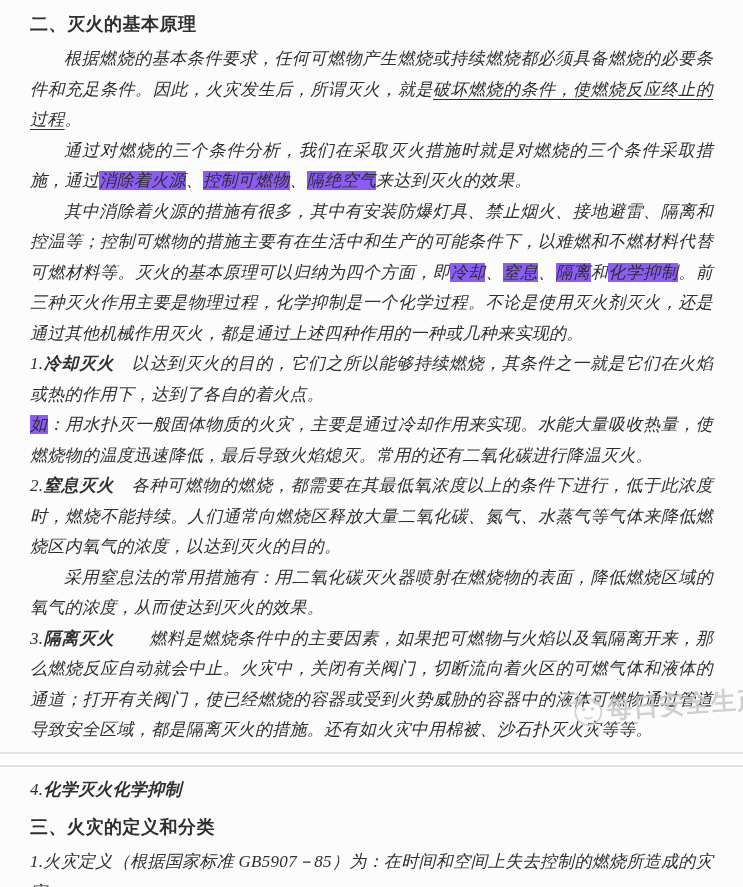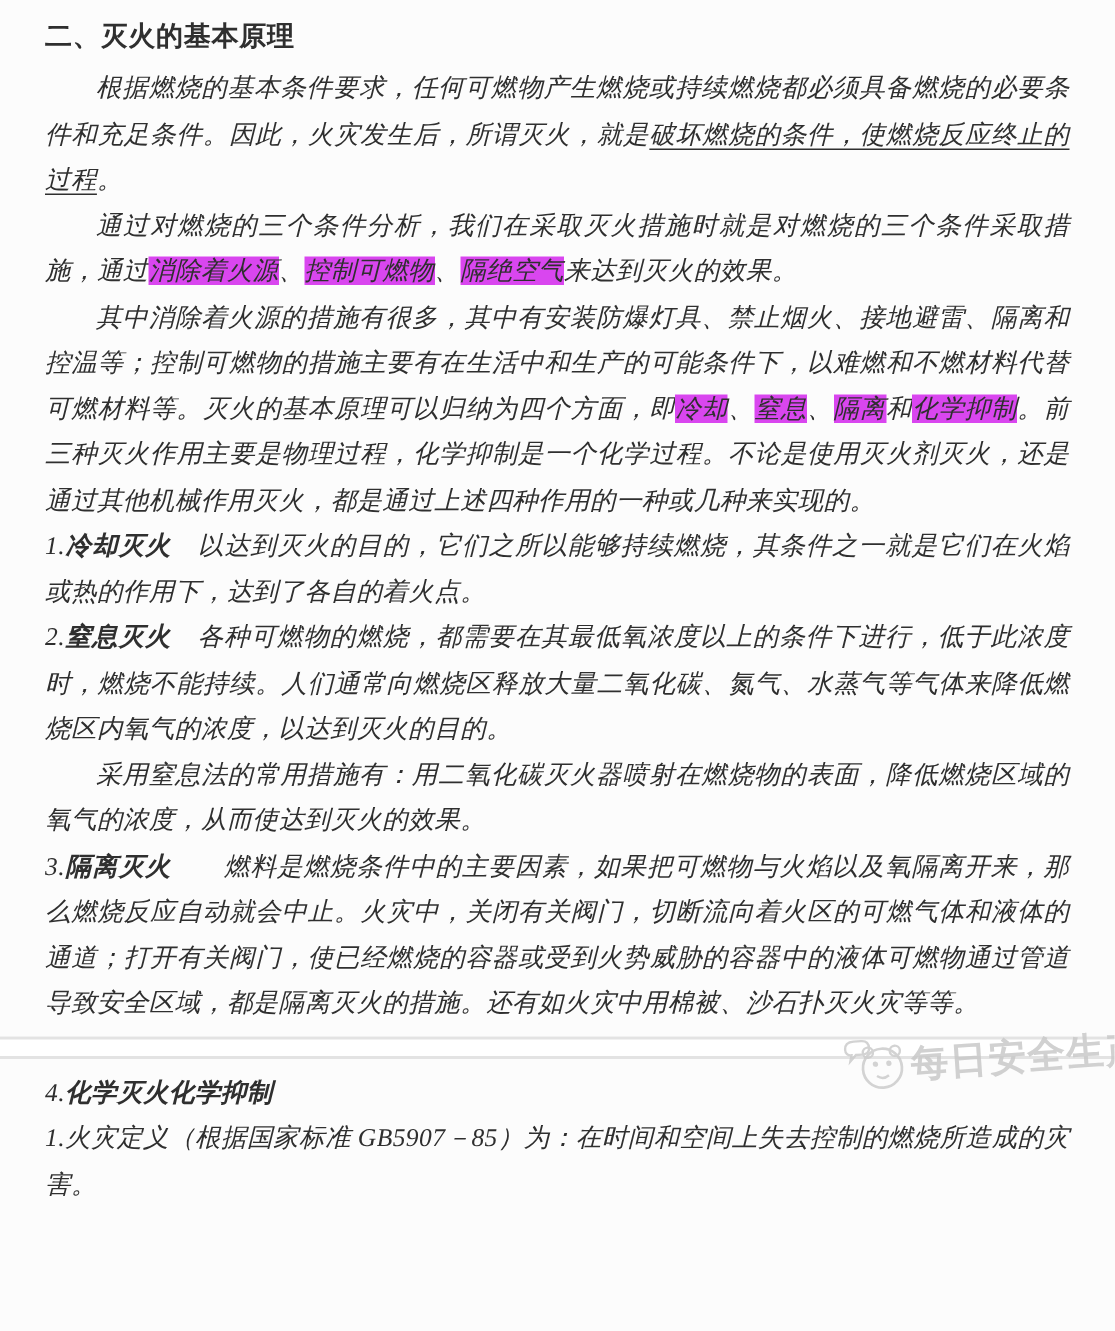--- a/index.html
+++ b/index.html
@@ -25,21 +25,21 @@
   p.para {
     font-size: 17px;
     line-height: 30.5px;
     margin: 0;
     text-align: justify;
     letter-spacing: 0.3px;
     font-style: italic;
   }
   p.para.indent { text-indent: 2em; }
   .b  { font-weight: 700; }
-  .hl { background: #d946ef; }
+  .hl { background: #8b5cf6; }
   .ul { text-decoration: underline; text-underline-offset: 4px; text-decoration-thickness: 1px; }
   .separator {
     height: 11px;
     margin: 6px -30px 8px -30px;
     border-top: 2px solid #e3e3e3;
     border-bottom: 2px solid #e3e3e3;
     background: #ffffff;
   }
   .watermark {
     position: absolute;
@@ -64,25 +64,27 @@
 </style>
 </head>
 <body>
 
 <main id="doc-content">
     <h2 class="section-heading">二、灭火的基本原理</h2>
     <p class="para indent"><span>根据燃烧的基本条件要求，任何可燃物产生燃烧或持续燃烧都必须具备燃烧的必要条件和充足条件。因此，火灾发生后，所谓灭火，就是</span><span class="ul">破坏燃烧的条件，使燃烧反应终止的过程</span><span>。</span></p>
     <p class="para indent"><span>通过对燃烧的三个条件分析，我们在采取灭火措施时就是对燃烧的三个条件采取措施，通过</span><span class="hl">消除着火源</span><span>、</span><span class="hl">控制可燃物</span><span>、</span><span class="hl">隔绝空气</span><span>来达到灭火的效果。</span></p>
     <p class="para indent"><span>其中消除着火源的措施有很多，其中有安装防爆灯具、禁止烟火、接地避雷、隔离和控温等；控制可燃物的措施主要有在生活中和生产的可能条件下，以难燃和不燃材料代替可燃材料等。灭火的基本原理可以归纳为四个方面，即</span><span class="hl">冷却</span><span>、</span><span class="hl">窒息</span><span>、</span><span class="hl">隔离</span><span>和</span><span class="hl">化学抑制</span><span>。前三种灭火作用主要是物理过程，化学抑制是一个化学过程。不论是使用灭火剂灭火，还是通过其他机械作用灭火，都是通过上述四种作用的一种或几种来实现的。</span></p>
     <p class="para"><span>1.</span><span class="b">冷却灭火</span><span>　以达到灭火的目的，它们之所以能够持续燃烧，其条件之一就是它们在火焰或热的作用下，达到了各自的着火点。</span></p>
+    <p class="para"><span class="hl">如</span><span>：用水扑灭一般固体物质的火灾，主要是通过冷却作用来实现。水能大量吸收热量，使燃烧物的温度迅速降低，最后导致火焰熄灭。常用的还有二氧化碳进行降温灭火。</span></p>
     <p class="para"><span>2.</span><span class="b">窒息灭火</span><span>　各种可燃物的燃烧，都需要在其最低氧浓度以上的条件下进行，低于此浓度时，燃烧不能持续。人们通常向燃烧区释放大量二氧化碳、氮气、水蒸气等气体来降低燃烧区内氧气的浓度，以达到灭火的目的。</span></p>
     <p class="para indent"><span>采用窒息法的常用措施有：用二氧化碳灭火器喷射在燃烧物的表面，降低燃烧区域的氧气的浓度，从而使达到灭火的效果。</span></p>
     <p class="para"><span>3.</span><span class="b">隔离灭火</span><span>　　燃料是燃烧条件中的主要因素，如果把可燃物与火焰以及氧隔离开来，那么燃烧反应自动就会中止。火灾中，关闭有关阀门，切断流向着火区的可燃气体和液体的通道；打开有关阀门，使已经燃烧的容器或受到火势威胁的容器中的液体可燃物通过管道导致安全区域，都是隔离灭火的措施。还有如火灾中用棉被、沙石扑灭火灾等等。</span></p>
     <div class="separator"></div>
     <p class="para"><span>4.</span><span class="b">化学灭火化学抑制</span></p>
+    <h2 class="section-heading">三、火灾的定义和分类</h2>
     <p class="para"><span>1.火灾定义（根据国家标准 GB5907－85）为：在时间和空间上失去控制的燃烧所造成的灾害。</span></p>
   </main>
 
 <div class="watermark">
   <span>
     <svg width="46" height="44" viewBox="0 0 46 44" fill="none" xmlns="http://www.w3.org/2000/svg">
 
       <path d="M4 10 Q4 5 10 5 L15 5 Q20 5 20 10 Q20 14 15 14 L11 14 L7 18 L8 14 Q4 14 4 10 Z" stroke="#cccccc" stroke-width="1.6" fill="none"></path>
 
       <circle cx="28" cy="24" r="13" stroke="#cccccc" stroke-width="1.8" fill="none"></circle>

